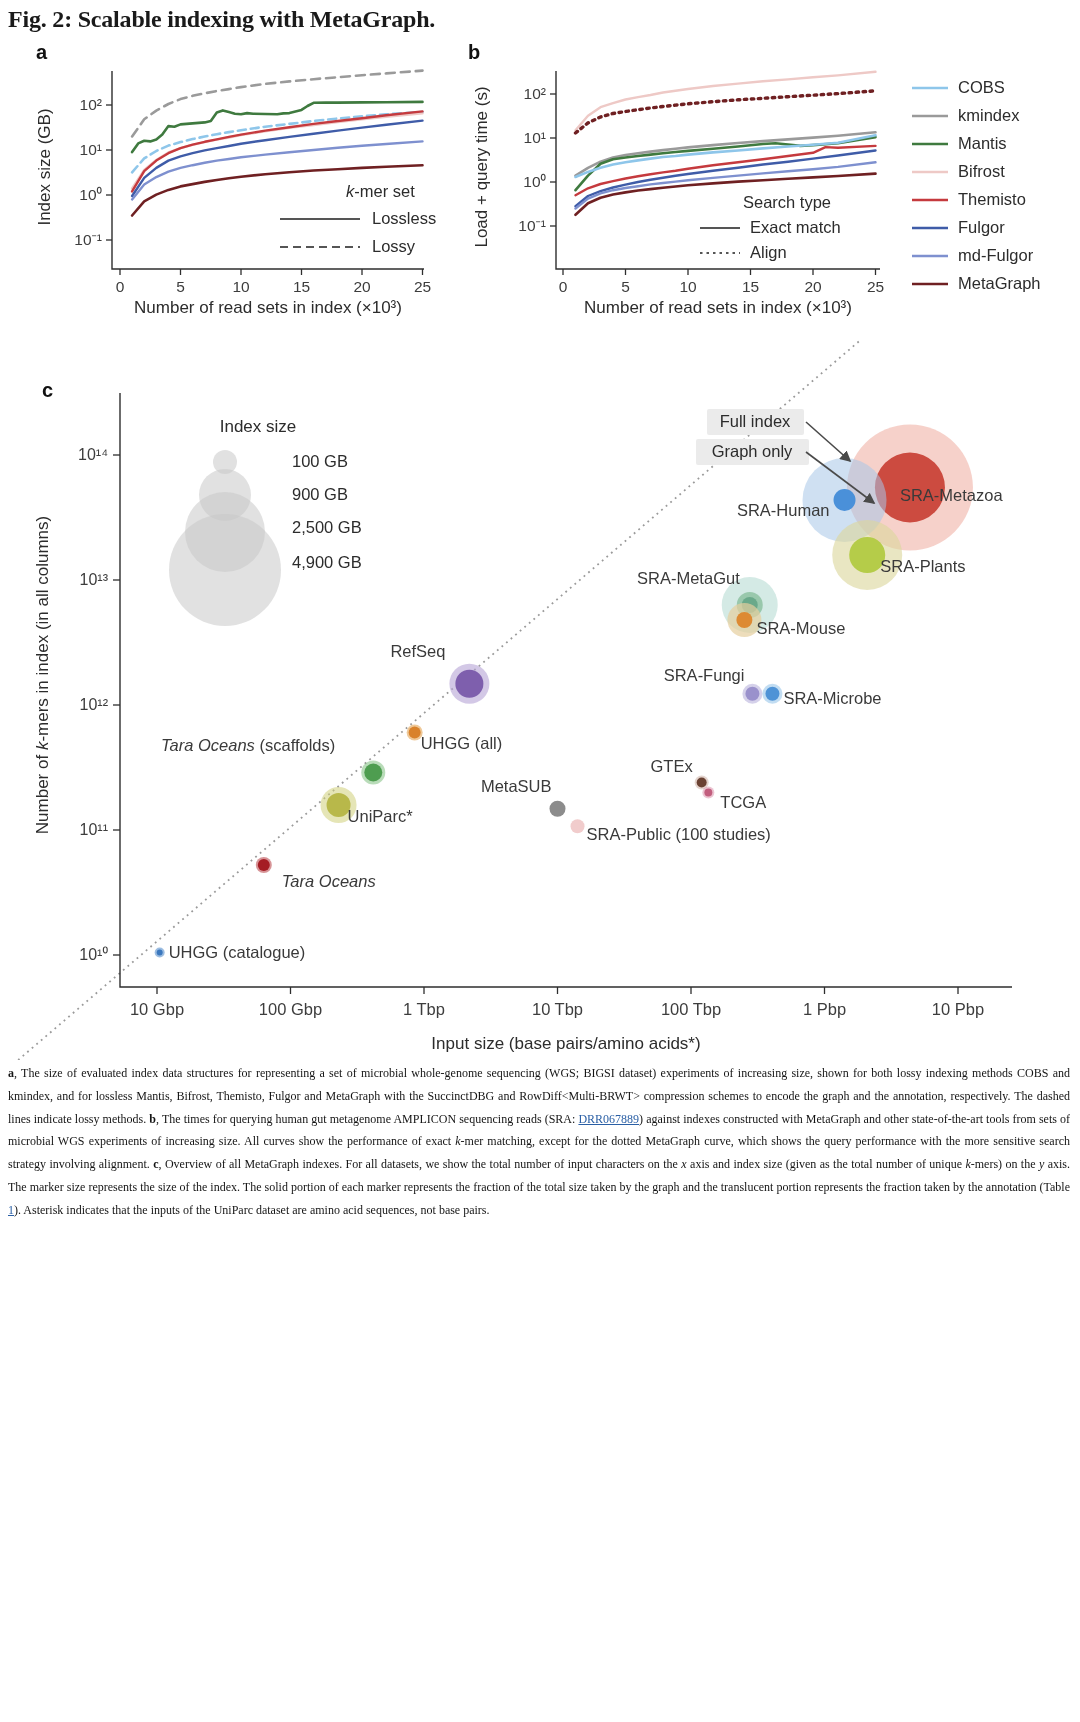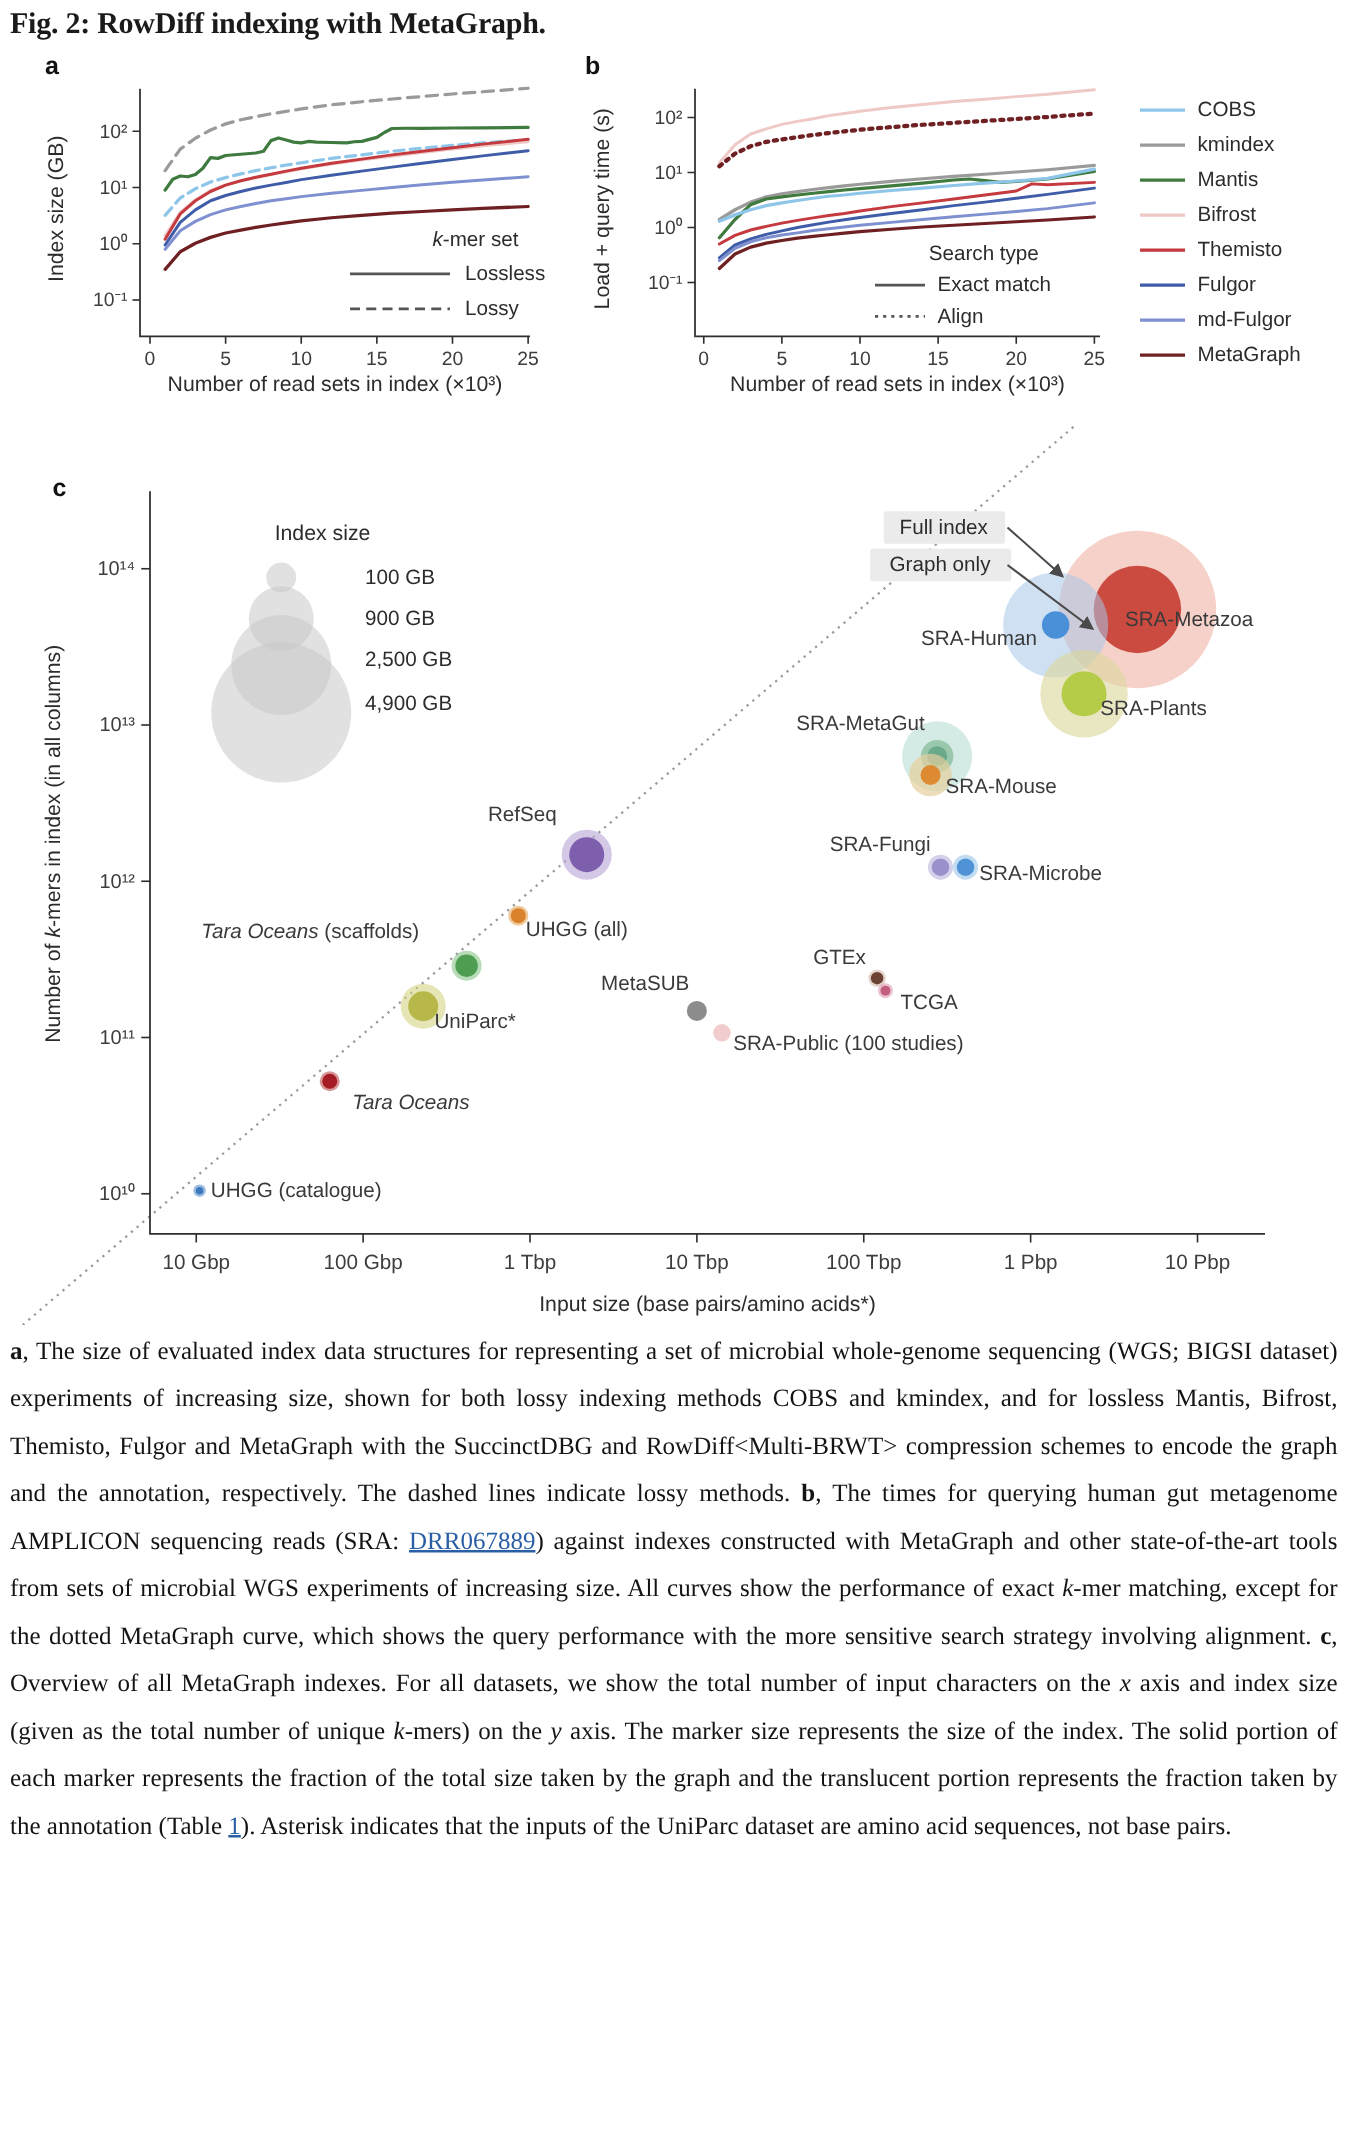--- a/index.html
+++ b/index.html
@@ -6,33 +6,33 @@
   body{width:1080px;font-family:"Liberation Sans",sans-serif;}
   .page{width:1080px;}
   h1.fig-title{
     font-family:"Liberation Serif",serif;
     font-size:24px;font-weight:bold;color:#1a1a1a;
     margin:6px 0 2px 8px;letter-spacing:-0.2px;
   }
   #fig{display:block;}
   .caption{
     font-family:"Liberation Serif",serif;
-    font-size:20px;line-height:1.9;color:#141414;
+    font-size:12px;line-height:1.9;color:#141414;
     margin:2px 10px 24px 8px;text-align:justify;
   }
   .caption b{font-weight:bold;}
   .caption i{font-style:italic;}
   .caption a{color:#2a5fa5;text-decoration:underline;cursor:pointer;}
   svg text{font-family:"Liberation Sans",sans-serif;}
 </style>
 </head>
 <body>
 
 <div class="page">
-  <h1 class="fig-title">Fig. 2: RowDiff indexing with MetaGraph.</h1>
+  <h1 class="fig-title">Fig. 2: Scalable indexing with MetaGraph.</h1>
 
   <svg id="fig" width="1080" height="1025" viewBox="0 40 1080 1025">
     <defs>
       <marker id="arr" viewBox="0 0 10 10" refX="8.5" refY="5" markerWidth="7" markerHeight="7" orient="auto">
         <path d="M0,0 L10,5 L0,10 z" fill="#4a4a4a"></path>
       </marker>
     </defs>
     <g id="fig-root">
         <g>
           <path d="M112,76 L112,274 L424,274" fill="none" stroke="#2e2e2e" stroke-width="1.4"></path>

